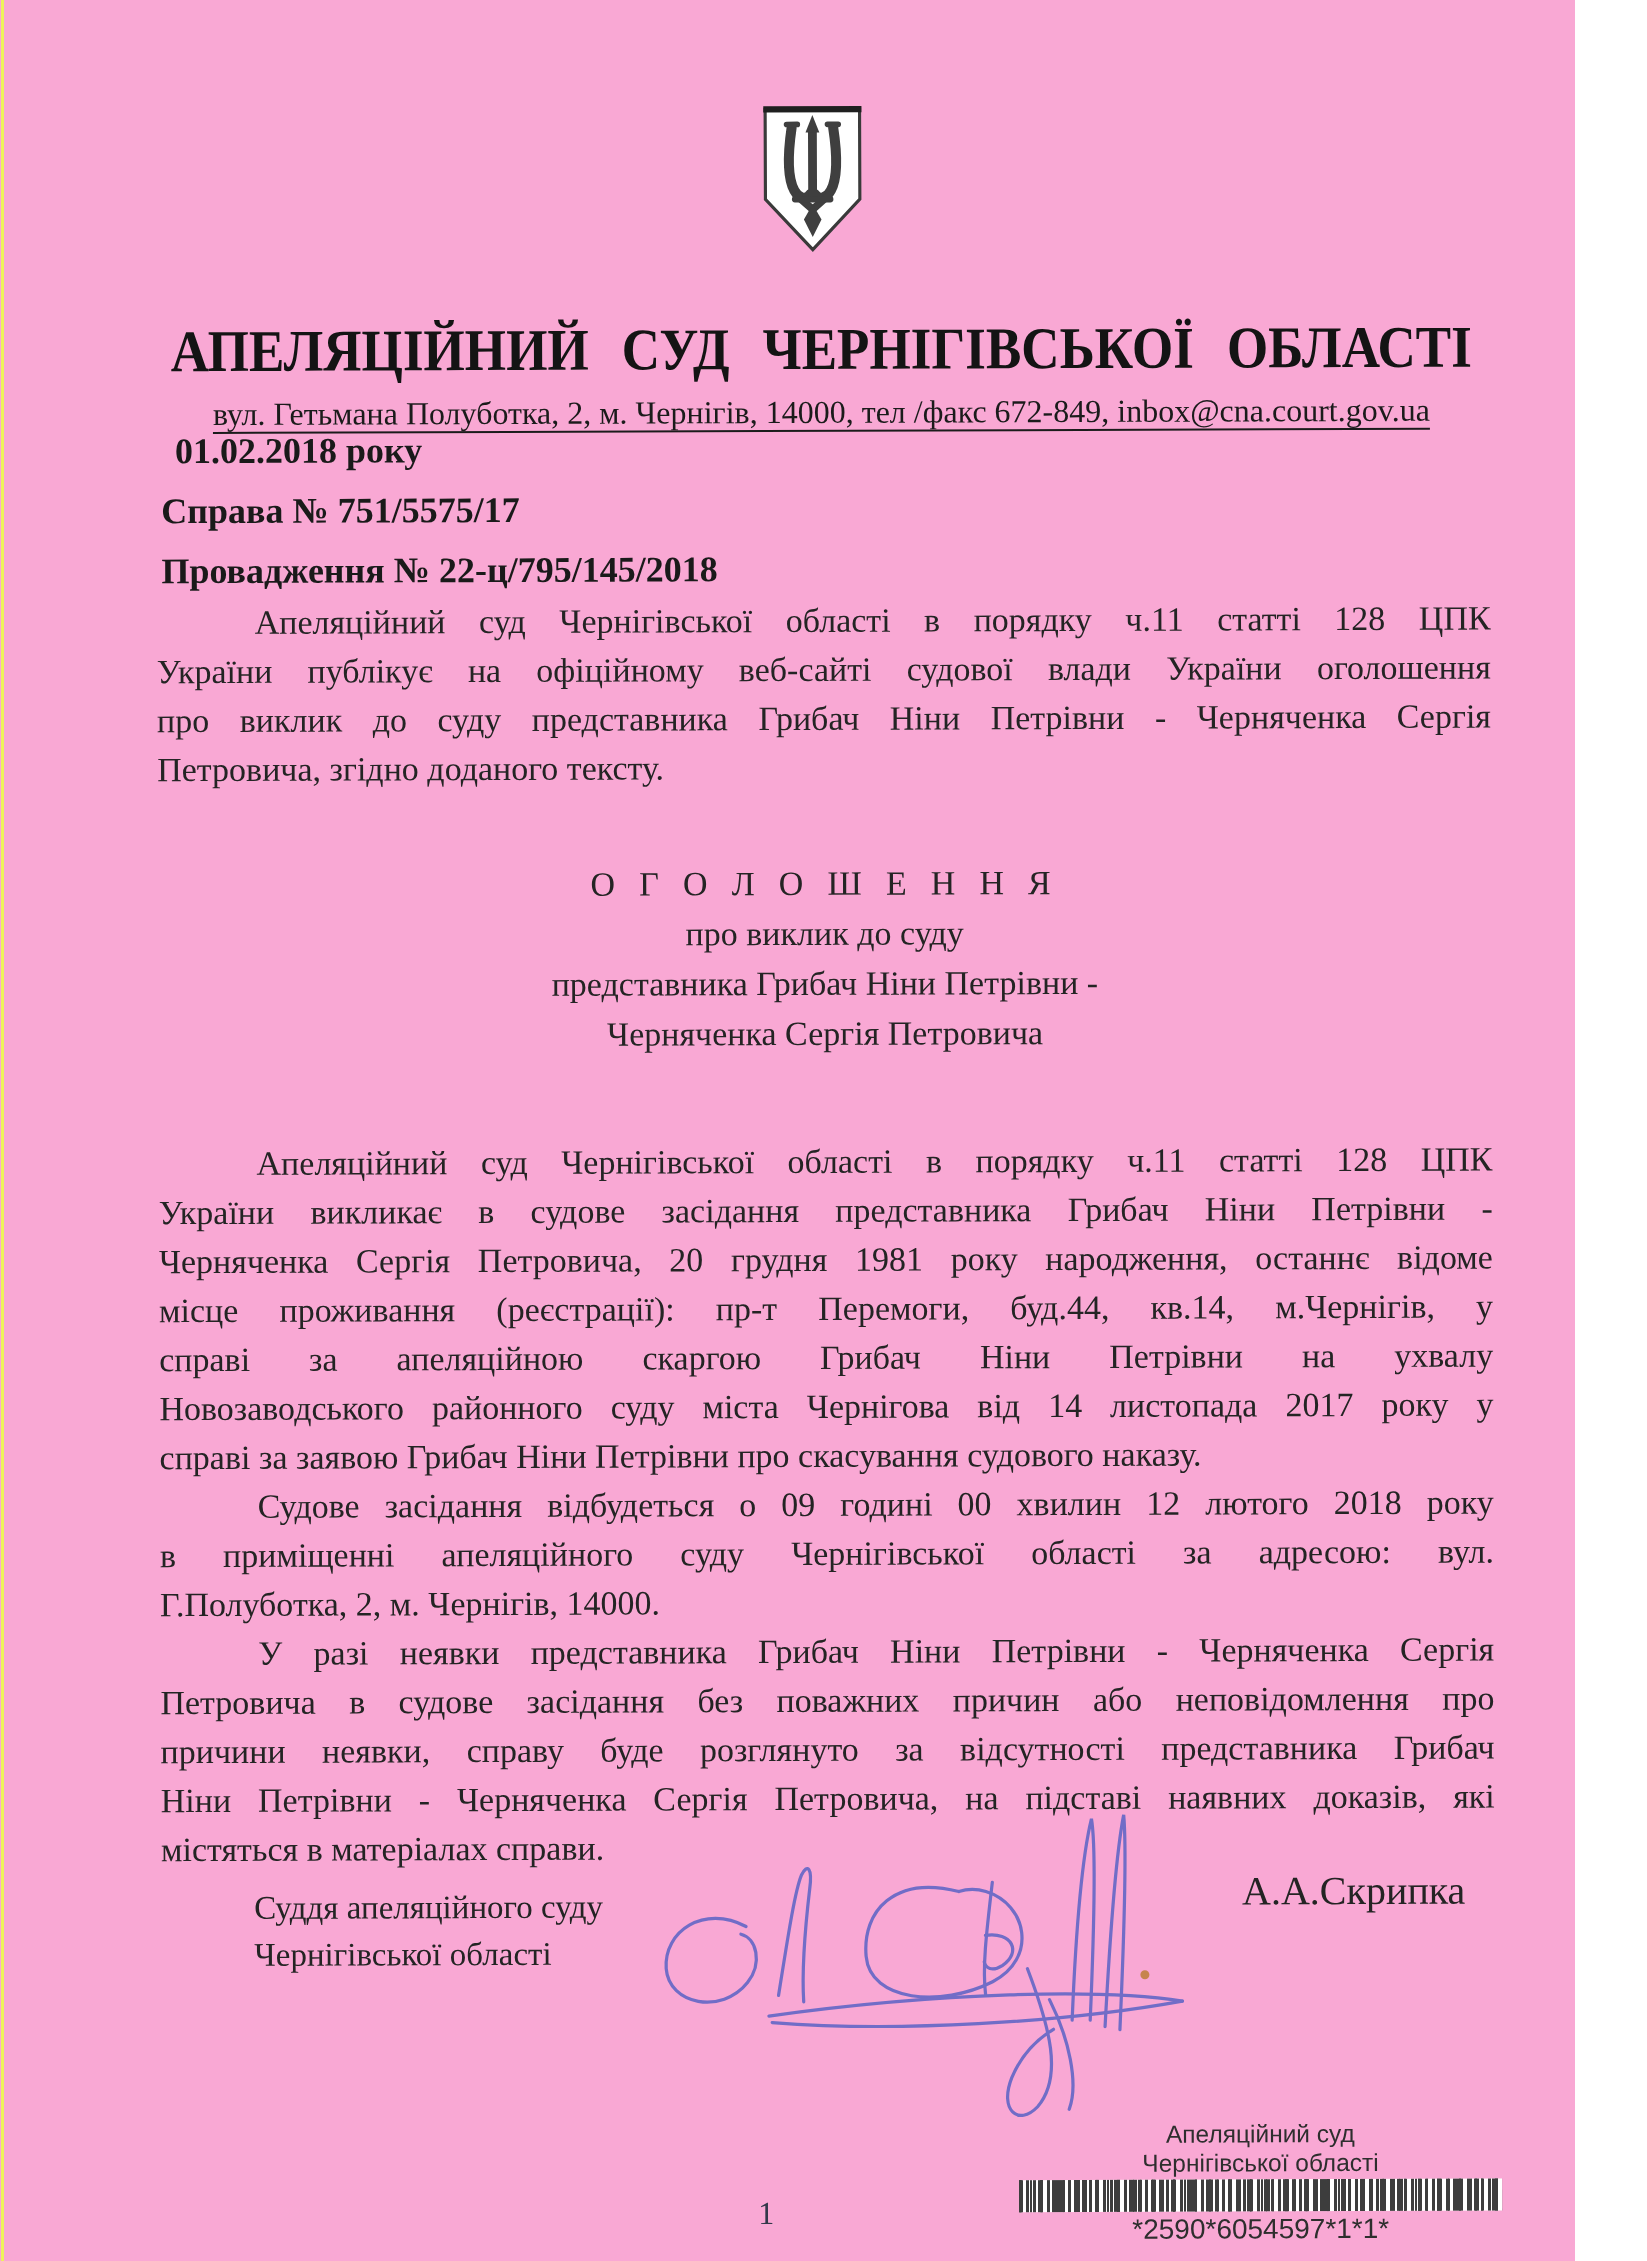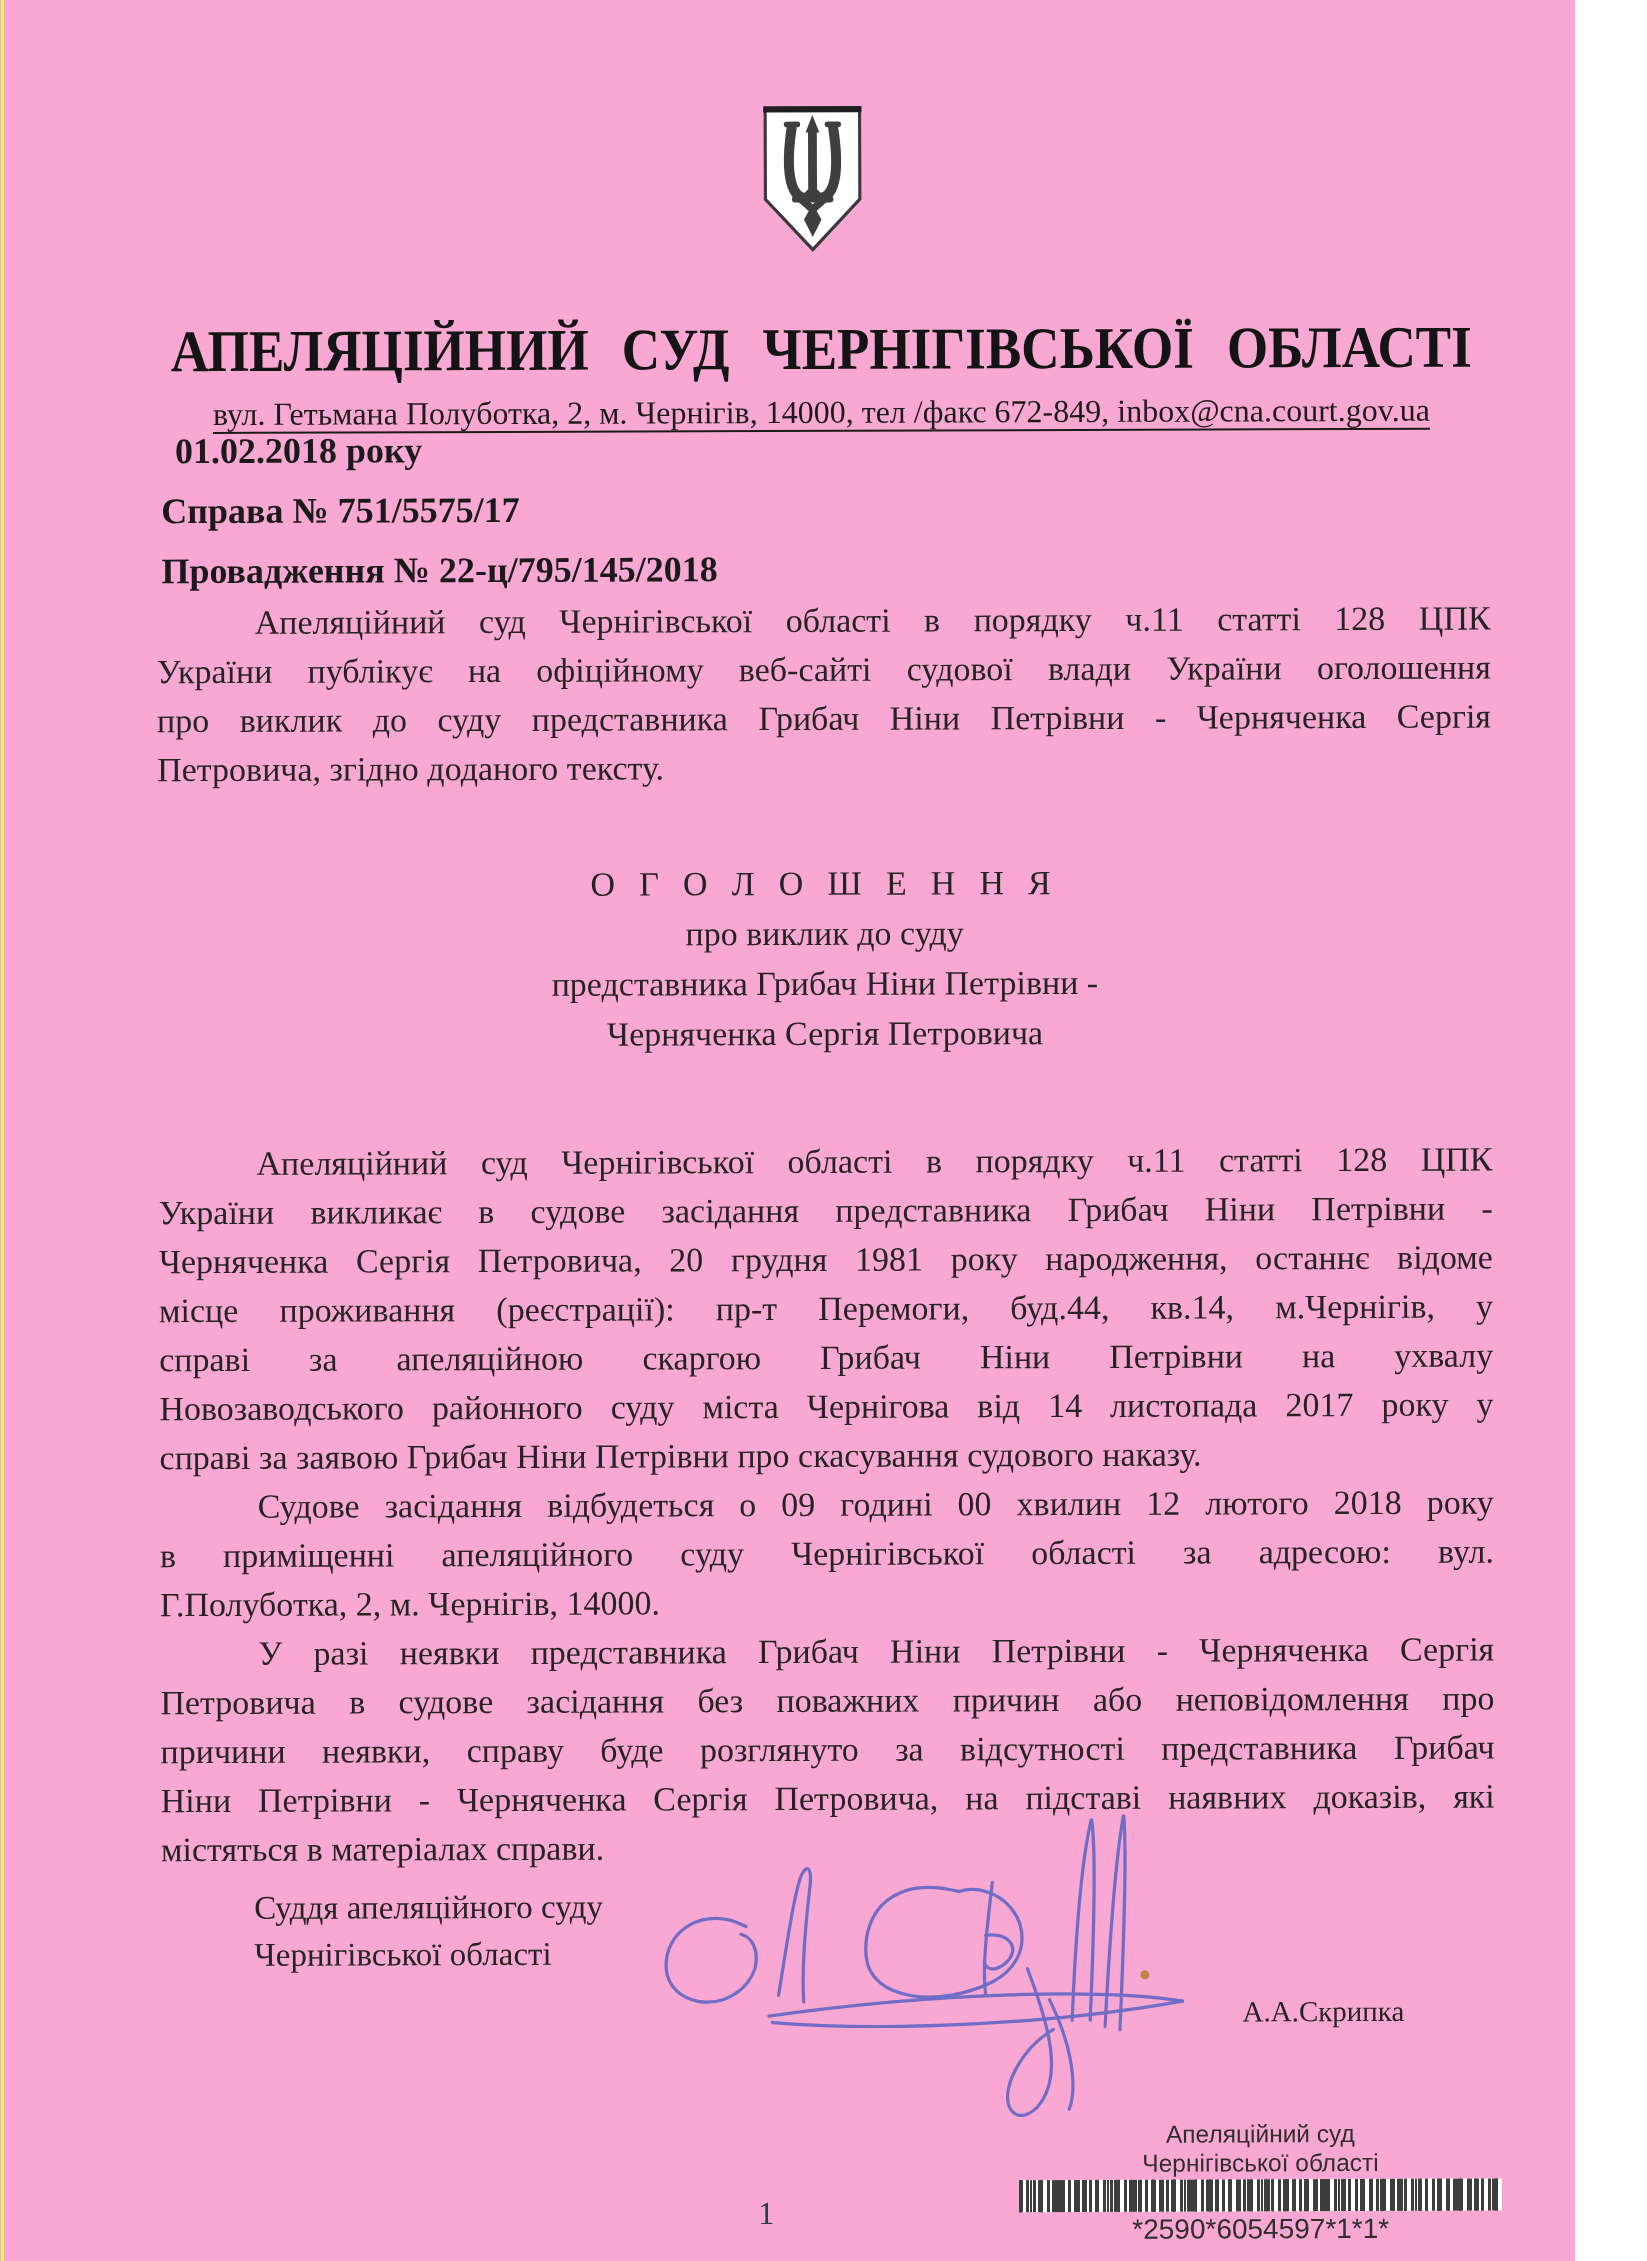--- a/index.html
+++ b/index.html
@@ -25,21 +25,21 @@
   .bodyflow{left:158px;top:1137px;width:1334px;}
   .jline{text-align:justify;text-align-last:justify;}
   .jline.jlast{text-align-last:left;}
   .jline.jind{text-indent:98px;}
 
   .heading{position:absolute;left:158px;top:859px;width:1334px;text-align:center;
            font-size:34px;line-height:50px;color:#242424;}
   .heading .h-main{letter-spacing:7.8px;}
 
   .sig-label{position:absolute;left:251px;top:1883px;font-size:33px;line-height:47px;color:#242424;}
-  .sig-name{position:absolute;left:1239px;top:1997px;font-size:29px;color:#242424;text-align:right;}
+  .sig-name{position:absolute;left:1239px;top:1869px;font-size:40px;color:#242424;text-align:right;}
   .sig-ink{position:absolute;left:646px;top:1807px;width:555px;height:329px;}
 
   .bc{position:absolute;left:1015px;top:2121px;width:483px;text-align:center;
       font-family:"Liberation Sans",sans-serif;color:#2e2e2e;}
   .bc-l{font-size:24.5px;line-height:29px;}
   .bc-bars{height:32px;margin-top:1.9px;background-color:#fff;background-image:
       repeating-linear-gradient(90deg,#3d3d3d 0 2.6px,rgba(0,0,0,0) 2.6px 7px),
       repeating-linear-gradient(90deg,#3d3d3d 0 1.9px,rgba(0,0,0,0) 1.9px 11px),
       repeating-linear-gradient(90deg,#3d3d3d 0 3.9px,rgba(0,0,0,0) 3.9px 19px);}
   .bc-code{font-size:28px;line-height:34px;margin-top:1.3px;}

